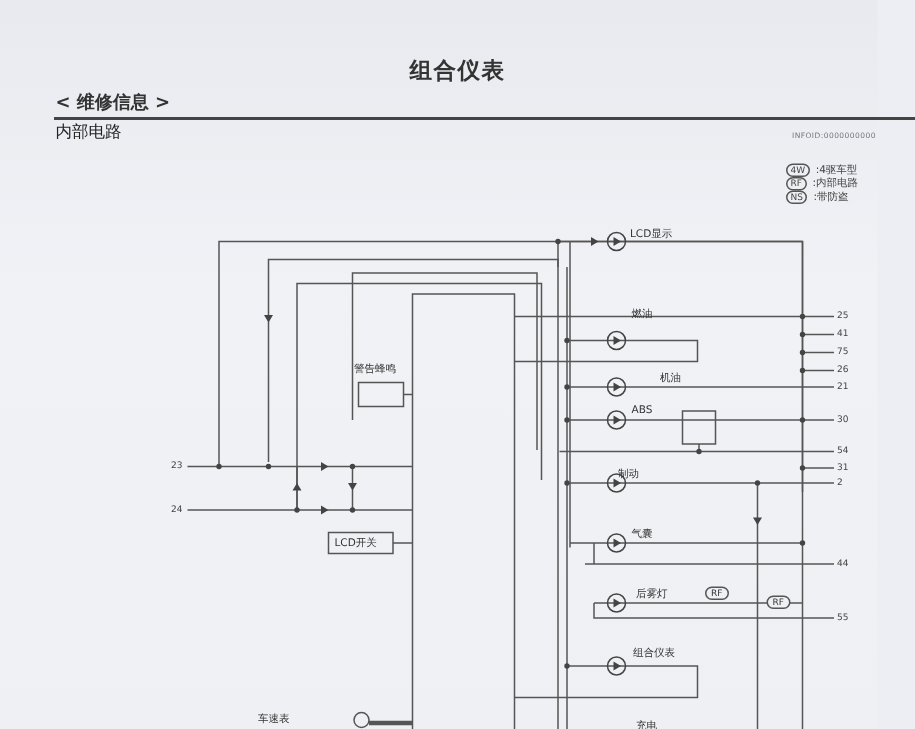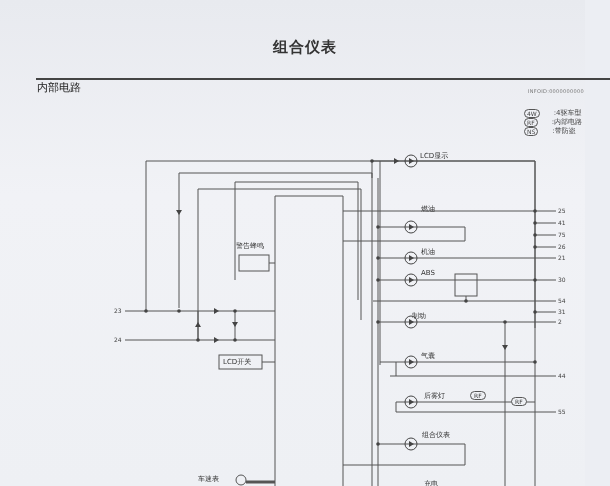--- a/index.html
+++ b/index.html
@@ -4,32 +4,33 @@
 <style>
   html,body{margin:0;padding:0;}
   body{width:610px;height:486px;overflow:hidden;background:#eceef3;font-family:"DejaVu Sans",sans-serif;color:#222;position:relative;}
   .page{position:absolute;left:0;top:0;width:585px;height:486px;background:linear-gradient(180deg,#e8eaef 0%,#f1f2f6 40%,#eef0f4 100%);}
   .doc-title{position:absolute;left:0;width:610px;top:38px;text-align:center;font-size:15px;font-weight:bold;color:#333;letter-spacing:1px;}
   .breadcrumb{position:absolute;left:37px;top:60px;font-size:12px;font-weight:bold;color:#333;}
   .rule{position:absolute;left:36px;top:78px;width:574px;height:2px;background:#444;}
   .section{position:absolute;left:37px;top:80px;font-size:11px;color:#222;}
   .docid{position:absolute;left:528px;top:88px;font-size:5px;color:#777;letter-spacing:0.3px;}
   .legend{position:absolute;left:524px;top:109px;font-size:7px;color:#444;line-height:9px;}
-  .legend .row{display:flex;align-items:center;gap:14px;}
+  .legend .row{display:flex;align-items:center;gap:4px;}
   .legend .tag{display:inline-block;border:1px solid #555;border-radius:6px;padding:0 2px;font-size:6px;line-height:7px;}
   svg{position:absolute;left:0;top:0;}
   .lbl{position:absolute;font-size:7px;color:#333;white-space:nowrap;}
   .pin{position:absolute;font-size:6px;color:#444;}
 </style>
 </head>
 <body>
 
 <div class="page">
 
   <div class="doc-title">组合仪表</div>
+  <div class="breadcrumb">&lt; 维修信息 &gt;</div>
   <div class="rule"></div>
   <div class="section">内部电路</div>
   <div class="docid">INFOID:0000000000</div>
 
   <div class="legend">
     <div class="row">
       <span class="tag">4W</span>
       <span>:4驱车型</span>
     </div>
     <div class="row">
@@ -142,32 +143,32 @@
       <circle cx="146" cy="311" r="1.8"></circle>
       <circle cx="179" cy="311" r="1.8"></circle>
       <circle cx="198" cy="340" r="1.8"></circle>
       <circle cx="235" cy="311" r="1.8"></circle>
       <circle cx="235" cy="340" r="1.8"></circle>
     </g>
   </svg>
 
   <span class="lbl" style="left:420px;top:151px">LCD显示</span>
   <span class="lbl" style="left:421px;top:204px">燃油</span>
-  <span class="lbl" style="left:421px;top:247px">机油</span>
+  <span class="lbl" style="left:440px;top:247px">机油</span>
   <span class="lbl" style="left:421px;top:269px">ABS</span>
   <span class="lbl" style="left:412px;top:311px">制动</span>
   <span class="lbl" style="left:421px;top:351px">气囊</span>
   <span class="lbl" style="left:424px;top:391px">后雾灯</span>
   <span class="lbl" style="left:470px;top:391px;border:1px solid #555;border-radius:6px;padding:0 3px;font-size:6px">RF</span>
   <span class="lbl" style="left:511px;top:397px;border:1px solid #555;border-radius:6px;padding:0 3px;font-size:6px;background:#eef0f4">RF</span>
   <span class="lbl" style="left:422px;top:430px">组合仪表</span>
   <span class="lbl" style="left:424px;top:479px">充电</span>
   <span class="lbl" style="left:236px;top:241px">警告蜂鸣</span>
   <span class="lbl" style="left:223px;top:357px">LCD开关</span>
-  <span class="lbl" style="left:198px;top:474px">车速表</span>
+  <span class="lbl" style="left:172px;top:474px">车速表</span>
 
   <span class="pin" style="left:558px;top:207px">25</span>
   <span class="pin" style="left:558px;top:219px">41</span>
   <span class="pin" style="left:558px;top:231px">75</span>
   <span class="pin" style="left:558px;top:243px">26</span>
   <span class="pin" style="left:558px;top:254px">21</span>
   <span class="pin" style="left:558px;top:276px">30</span>
   <span class="pin" style="left:558px;top:297px">54</span>
   <span class="pin" style="left:558px;top:308px">31</span>
   <span class="pin" style="left:558px;top:318px">2</span>

